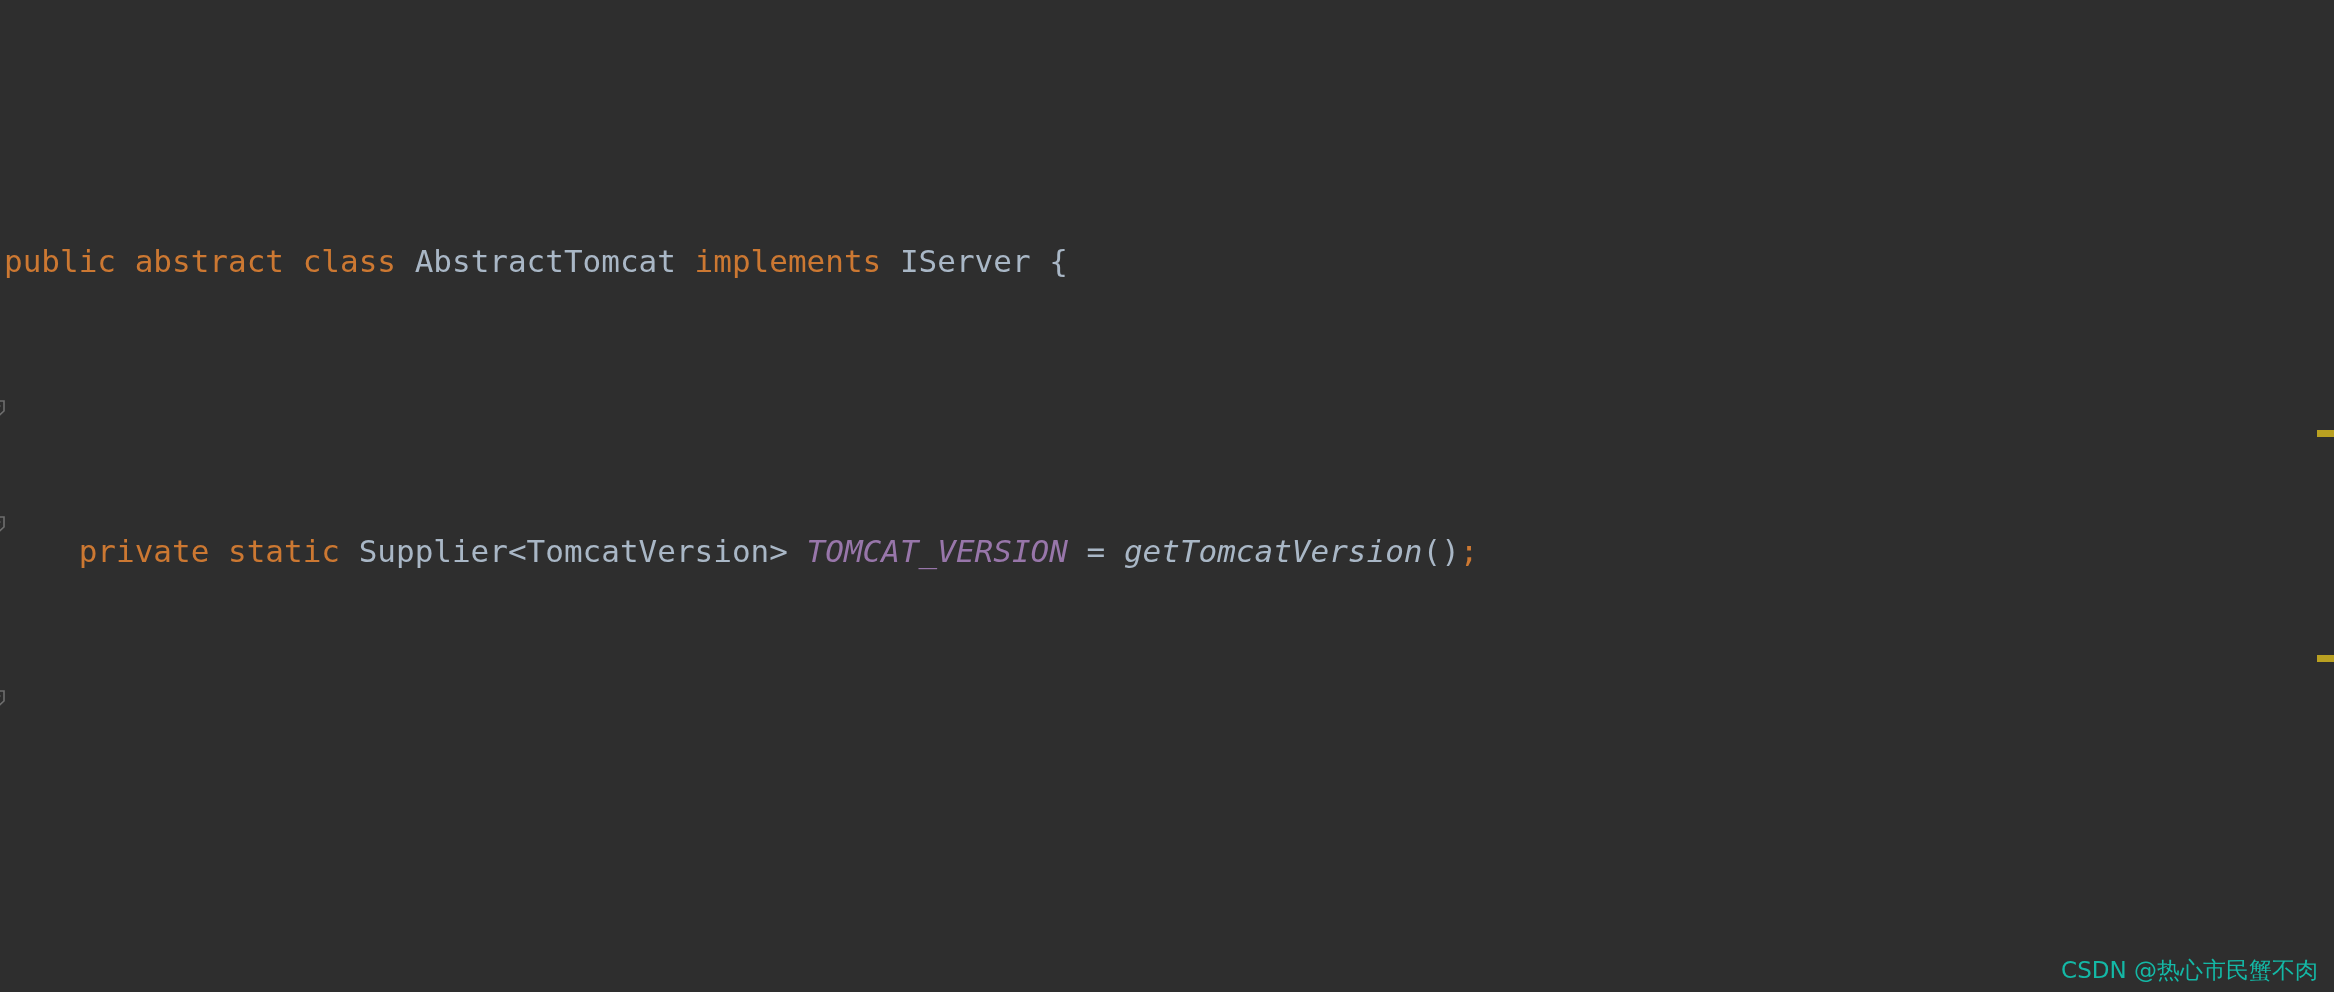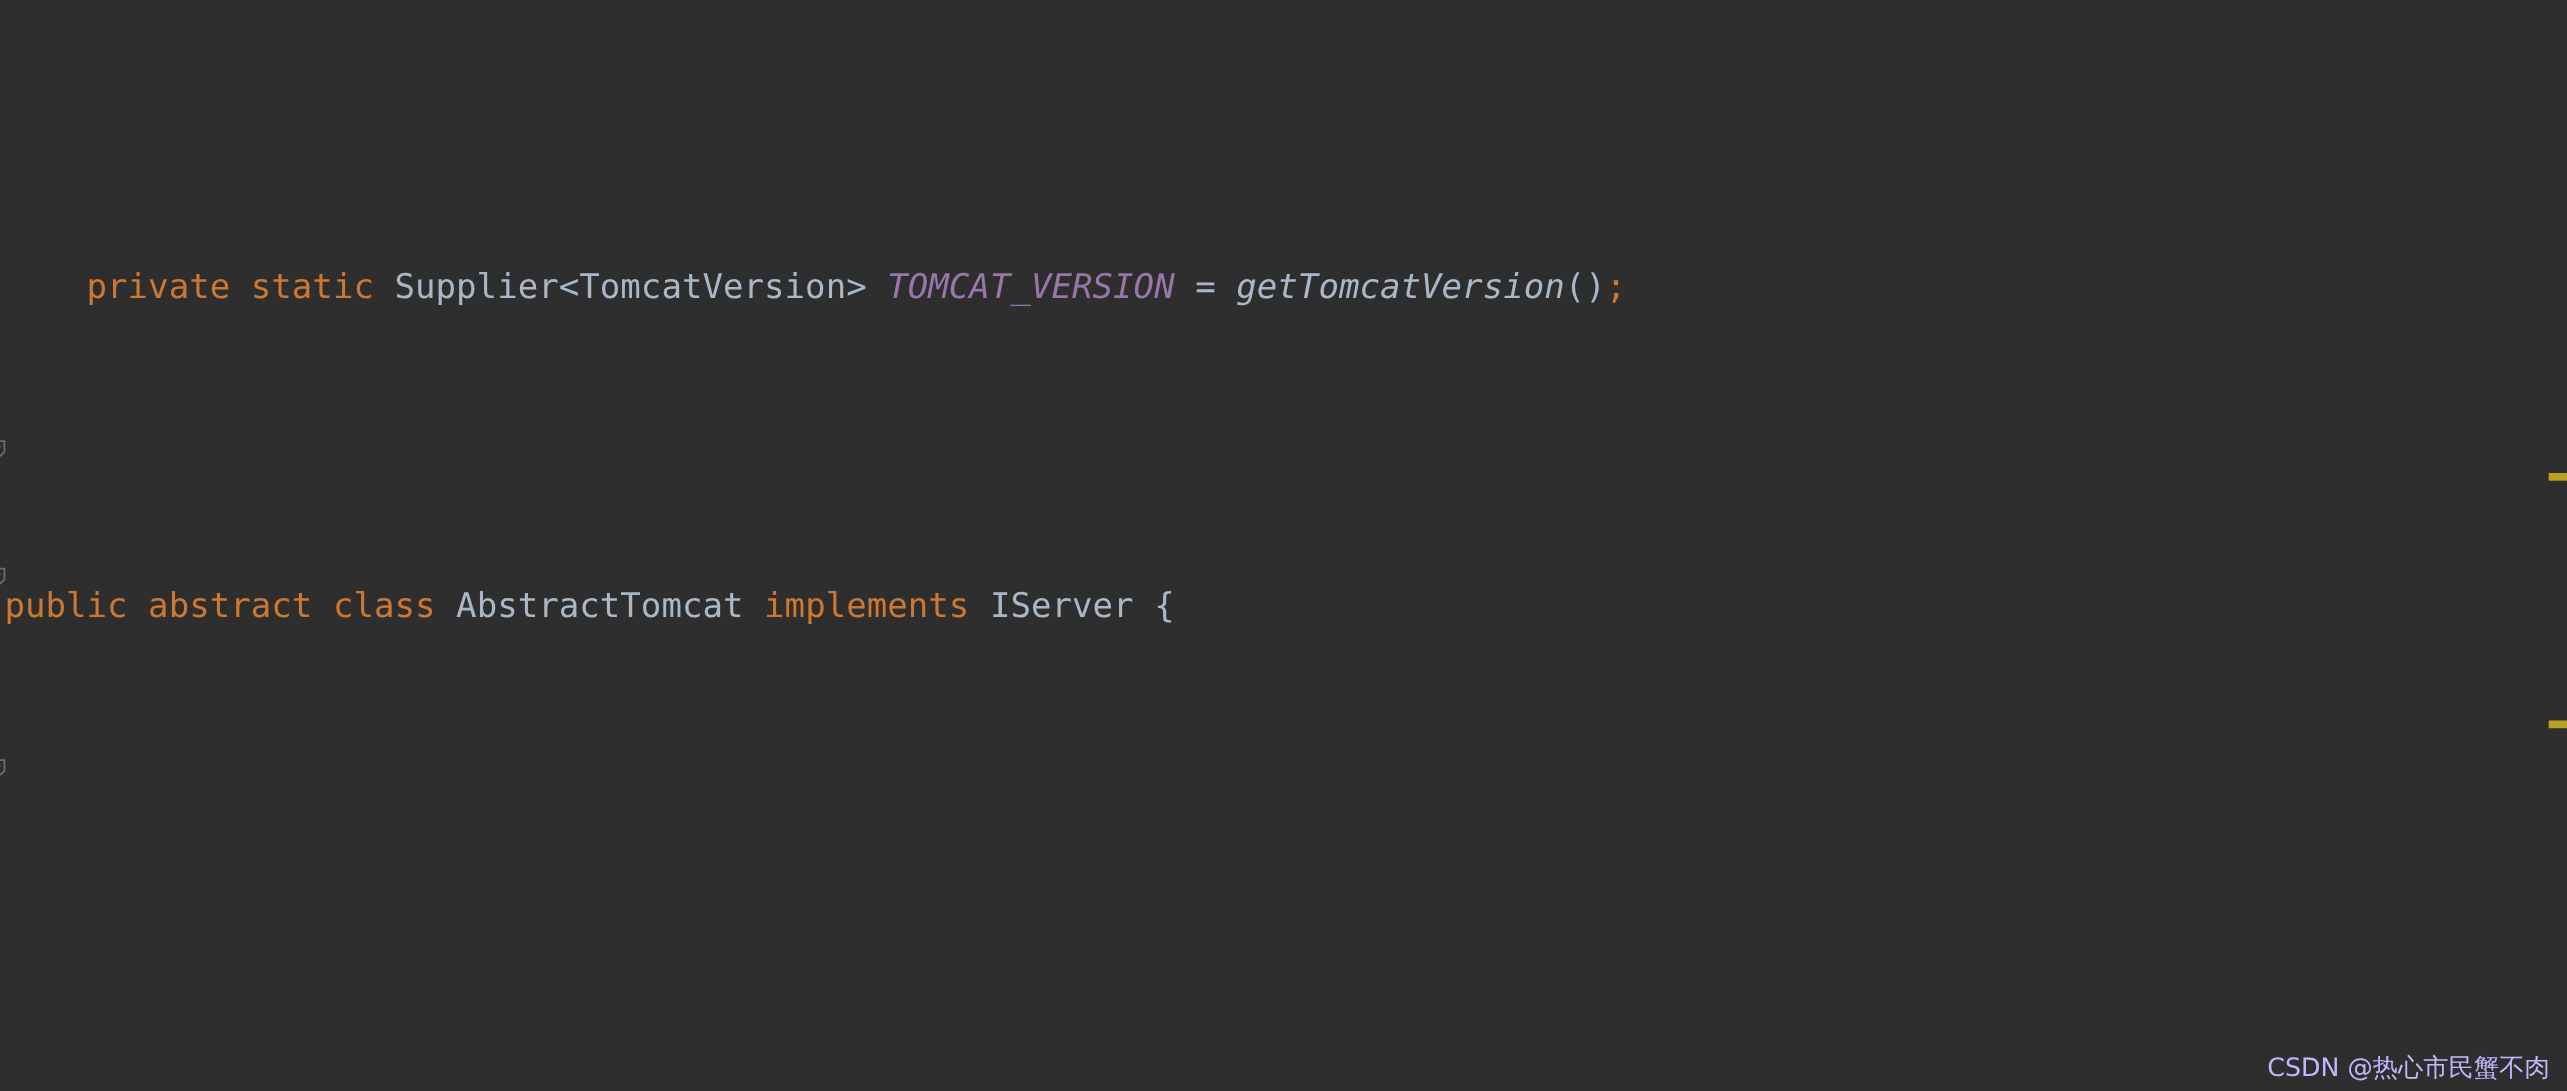--- a/index.html
+++ b/index.html
@@ -77,21 +77,21 @@
     background: #b9a021;
   }
 
   
   .watermark {
     position: absolute;
     right: 16px;
     bottom: 6px;
     font-family: "DejaVu Sans", sans-serif;
     font-size: 23px;
-    color: #c4b5fd;
+    color: #14b8a6;
     white-space: pre;
   }
 </style>
 </head>
 <body>
 
 <div id="editor">
 
   <div class="gutter">
     <div class="fold-icon" style="top:398px;">
@@ -113,24 +113,24 @@
       </svg>
     </div>
   </div>
 
   <div class="marker" style="top:430px;"></div>
   <div class="marker" style="top:655px;"></div>
 
   <div class="code">
 
     
-    <div class="line"><span>    </span><span class="kw">private</span><span> </span><span class="kw">static</span><span> </span><span class="type">Supplier&lt;TomcatVersion&gt;</span><span> </span><span class="const">TOMCAT_VERSION</span><span> </span><span class="punc">=</span><span> </span><span class="statm">getTomcatVersion</span><span class="punc">()</span><span class="semi">;</span></div>
+    <div class="line"><span class="kw">public</span><span> </span><span class="kw">abstract</span><span> </span><span class="kw">class</span><span> </span><span class="cls">AbstractTomcat</span><span> </span><span class="kw">implements</span><span> </span><span class="cls">IServer</span><span> </span><span class="punc">{</span></div>
 
     
-    <div class="line"><span class="kw">public</span><span> </span><span class="kw">abstract</span><span> </span><span class="kw">class</span><span> </span><span class="cls">AbstractTomcat</span><span> </span><span class="kw">implements</span><span> </span><span class="cls">IServer</span><span> </span><span class="punc">{</span></div>
+    <div class="line"><span>    </span><span class="kw">private</span><span> </span><span class="kw">static</span><span> </span><span class="type">Supplier&lt;TomcatVersion&gt;</span><span> </span><span class="const">TOMCAT_VERSION</span><span> </span><span class="punc">=</span><span> </span><span class="statm">getTomcatVersion</span><span class="punc">()</span><span class="semi">;</span></div>
 
     
     <div class="line"></div>
 
     
     
 
     
     
 

